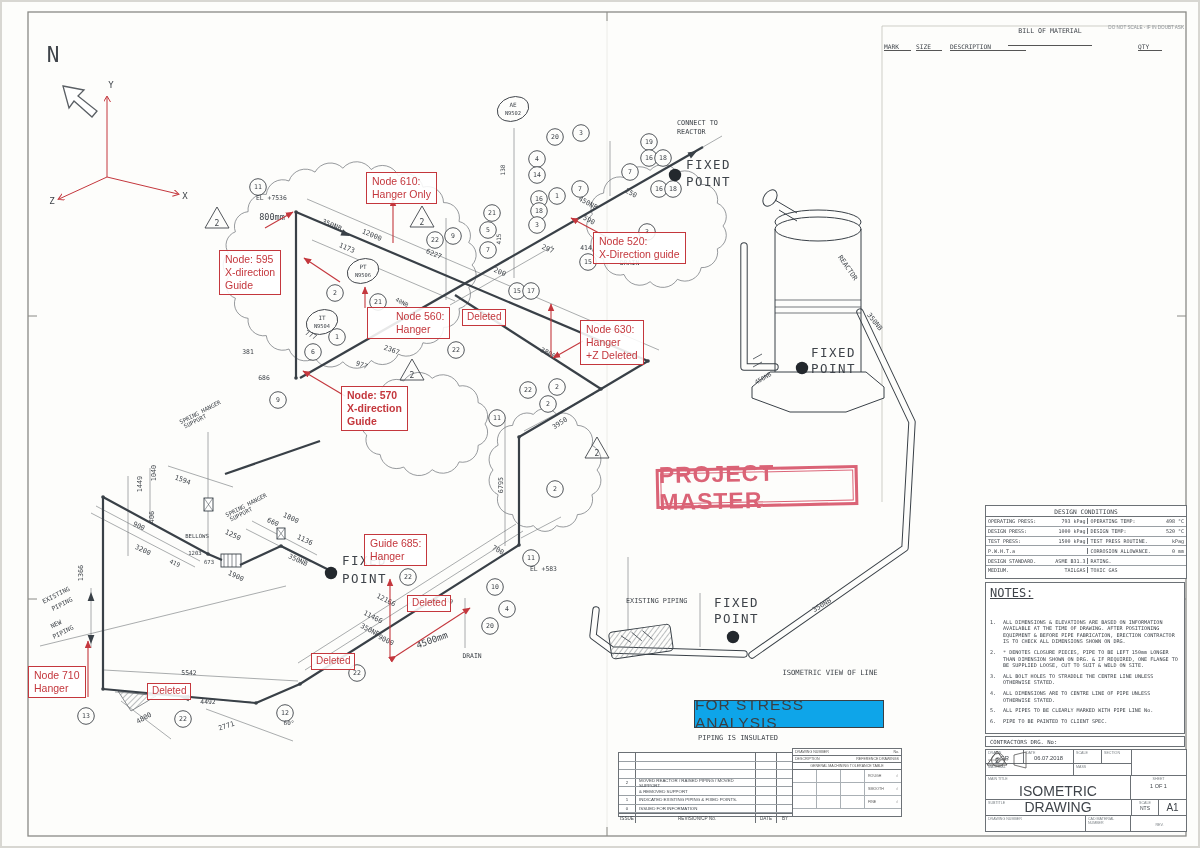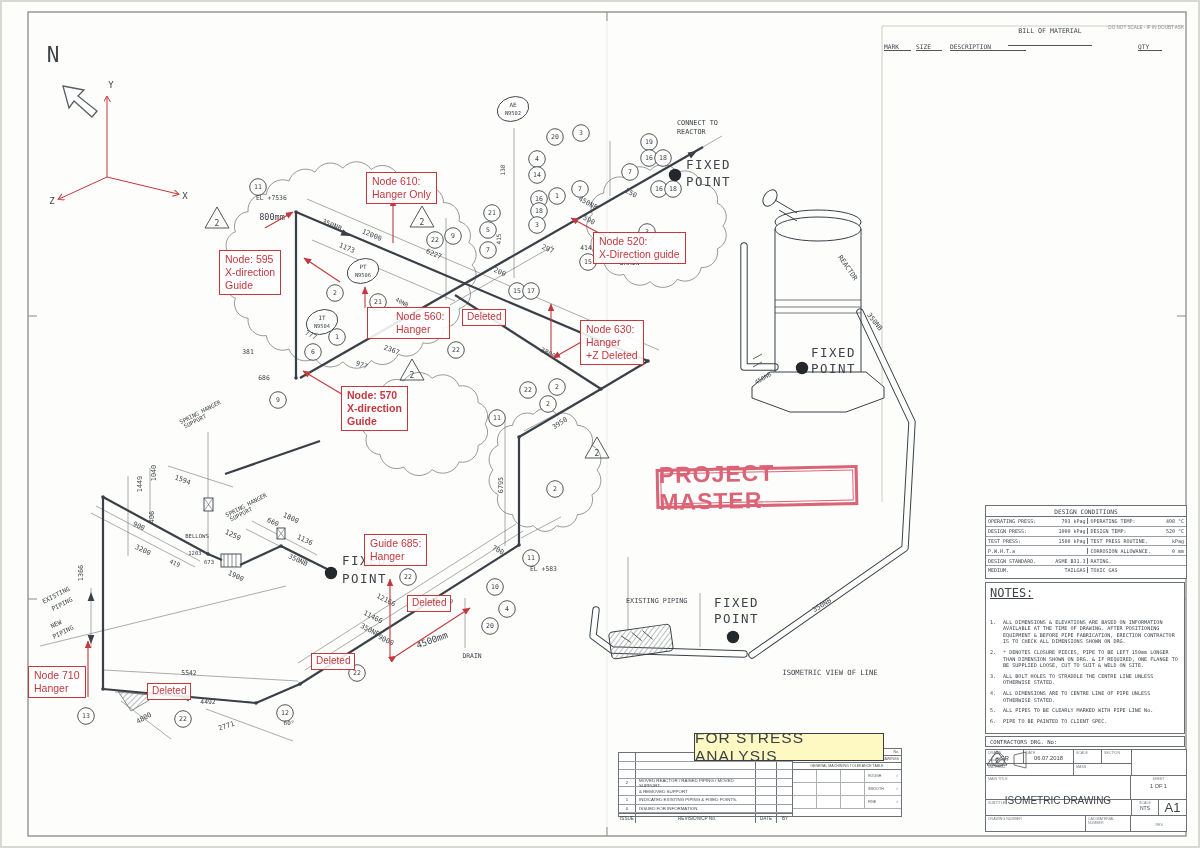--- a/index.html
+++ b/index.html
@@ -6,22 +6,22 @@
   body{width:1200px;height:848px;position:relative;background:#d8d7d2;font-family:"Liberation Sans",sans-serif;overflow:hidden}
   #paper{position:absolute;left:2px;top:2px;right:2px;bottom:2px;background:#fdfdfb}
   svg{position:absolute;left:0;top:0}
   svg text{font-family:"DejaVu Sans Mono",monospace;fill:#3f444a}
   .callout{position:absolute;border:1.5px solid #c4373d;color:#c4373d;background:rgba(255,255,255,.88);
     font:10.5px/1.25 "Liberation Sans",sans-serif;padding:2px 5px;white-space:nowrap;z-index:6}
   .callout.small{font-size:10px;padding:1px 4px}
   .stamp{position:absolute;left:656px;top:467px;width:196px;height:34px;border:3px solid #d8566b;
     box-shadow:inset 0 0 0 1.5px #fff, inset 0 0 0 2.5px #d8566b;color:#d8566b;display:flex;align-items:center;justify-content:center;
     font:bold 23px "Liberation Sans",sans-serif;letter-spacing:1px;transform:rotate(-1.2deg);opacity:.92;z-index:7}
-  .stressbox{position:absolute;left:694px;top:733px;width:188px;height:26px;border:1.5px solid #3a3f44;color:#3a3f44;
-    display:flex;align-items:center;justify-content:center;font:15.5px "Liberation Sans",sans-serif;letter-spacing:1px;background:#fef9c3;z-index:5}
+  .stressbox{position:absolute;left:694px;top:700px;width:188px;height:26px;border:1.5px solid #3a3f44;color:#3a3f44;
+    display:flex;align-items:center;justify-content:center;font:15.5px "Liberation Sans",sans-serif;letter-spacing:1px;background:#0ea5e9;z-index:5}
   .donotscale{position:absolute;left:1030px;top:25px;width:154px;text-align:right;font:4.6px "Liberation Sans",sans-serif;color:#8a8f94}
   .bom-title{position:absolute;left:1008px;top:27px;width:84px;text-align:center;font:6.6px "DejaVu Sans Mono",monospace;color:#3f444a;border-bottom:.8px solid #555;padding-bottom:10px}
   .bom-h{position:absolute;top:43px;font:6.2px "DejaVu Sans Mono",monospace;color:#3f444a;border-bottom:.8px solid #555;text-align:left}
   
   .panel{position:absolute;left:985px;width:200px;background:#fff;border:1px solid #6c7176;color:#3f444a;z-index:4}
   #dc{top:505px;height:72px;font:5px "DejaVu Sans Mono",monospace}
   #dc .t{font-size:6.2px;text-align:center;border-bottom:.8px solid #6c7176;padding:2px 0 1px}
   #dc .r{display:flex;border-bottom:.5px solid #9aa0a5;height:8.8px;align-items:center}
   #dc .r:last-child{border-bottom:none}
   #dc .c{display:flex;width:99px;padding:0 2px;justify-content:space-between}
@@ -557,36 +557,36 @@
         <circle cx="12" cy="10" r="6.5" fill="none" stroke="#555" stroke-width=".8"></circle>
         <circle cx="12" cy="10" r="2.2" fill="none" stroke="#555" stroke-width=".8"></circle>
         <line x1="2" y1="10" x2="22" y2="10" stroke="#555" stroke-width=".5"></line>
         <path d="M28,5 L40,2 L40,18 L28,15 Z" fill="none" stroke="#555" stroke-width=".8"></path>
       </svg>
     </div>
   </div>
   <div style="display:flex;height:24px;border-bottom:.7px solid #6c7176">
     <div style="flex:1;border-right:.7px solid #6c7176;position:relative">
       <div class="tbl">MAIN TITLE</div>
-      <div style="text-align:center;font-size:10px;color:#3f444a;margin-top:14px">ISOMETRIC DRAWING</div>
+      <div style="text-align:center;font-size:14px;color:#3f444a;margin-top:2px">ISOMETRIC DRAWING</div>
     </div>
     <div style="width:55px;text-align:center">
       <div class="tbl" style="text-align:center;padding-left:0">SHEET</div>
       <div style="font-size:5.5px;margin-top:2px">1   OF   1</div>
     </div>
   </div>
   <div style="display:flex;height:16px;border-bottom:.7px solid #6c7176">
     <div style="flex:1;border-right:.7px solid #6c7176">
         <div class="tbl">SUBTITLE</div>
       </div>
     <div style="width:27px;border-right:.7px solid #6c7176;text-align:center">
       <div class="tbl" style="text-align:center;padding-left:0">SCALE</div>
       <div style="font-size:5px">NTS</div>
     </div>
-    <div style="width:27px;display:flex;align-items:center;justify-content:center;font-size:13px;color:#3f444a">A1</div>
+    <div style="width:27px;display:flex;align-items:center;justify-content:center;font-size:10px;color:#3f444a">A1</div>
   </div>
   <div style="display:flex;height:16px">
     <div style="width:100px;border-right:.7px solid #6c7176">
         <div class="tbl">DRAWING NUMBER</div>
       </div>
     <div style="flex:1;border-right:.7px solid #6c7176">
         <div class="tbl">CAD MATERIAL NUMBER</div>
       </div>
     <div style="width:55px;display:flex;align-items:center;justify-content:space-around">
       <span class="tbl">REV.</span>

